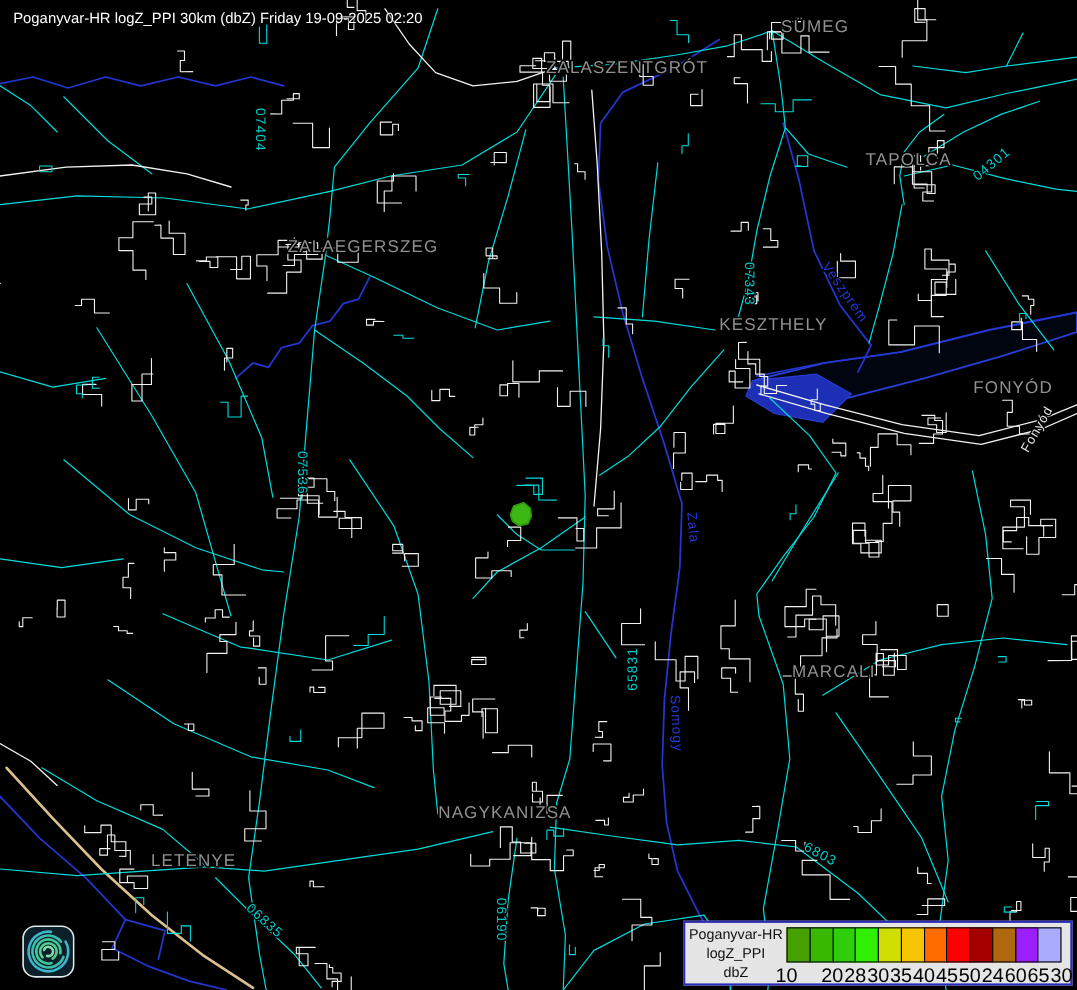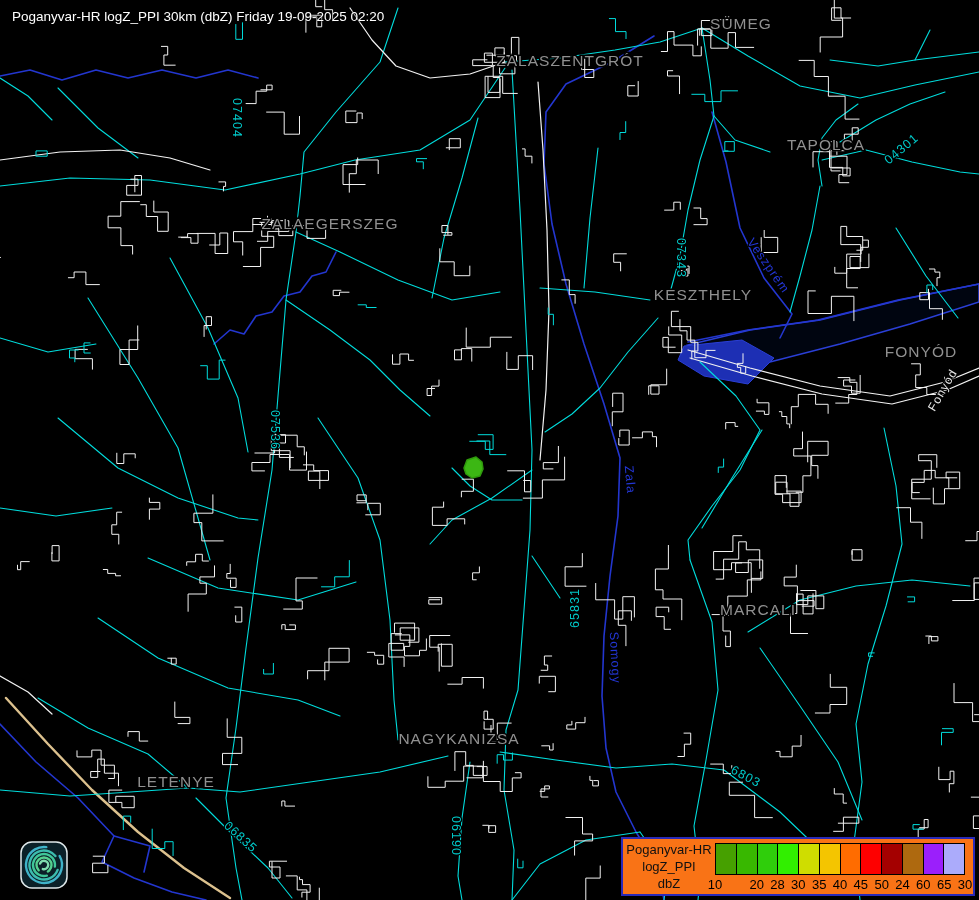--- a/index.html
+++ b/index.html
@@ -3,29 +3,29 @@
 <meta charset="utf-8">
 <style>
   html,body{margin:0;padding:0;background:#000;}
   .stage{position:relative;width:979px;height:900px;background:#000;overflow:hidden;
          font-family:"Liberation Sans",sans-serif;}
   #map-svg{position:absolute;left:0;top:0;z-index:1;}
   .title-bar{position:absolute;left:12px;top:9px;z-index:7;color:#ffffff;
              font-size:13.5px;white-space:nowrap;text-shadow:0 0 3px #000,0 0 2px #000;}
   
   .legend{position:absolute;left:621px;top:837px;width:354px;height:59px;z-index:8;
-          background:#f97316;border:2px solid #2a2ab8;box-sizing:border-box;display:flex;}
+          background:#e5e5e5;border:2px solid #2a2ab8;box-sizing:border-box;display:flex;}
   .legend-left{width:92px;padding-top:3px;text-align:center;color:#111;
                font-size:13px;line-height:1.3;}
   .legend-bar{position:relative;flex:1;margin-right:8px;}
   .legend-cells{position:absolute;left:0;right:0;top:4px;height:32px;display:flex;}
   .legend-cell{flex:1;border:1px solid #000;margin-left:-1px;}
   .legend-cell:first-child{margin-left:0;}
   .legend-ticks{position:absolute;left:0;right:0;top:38px;height:16px;
-                font-size:13px;color:#000;text-decoration:underline;}
+                font-size:18px;color:#000;text-decoration:underline;}
   .legend-tick{position:absolute;transform:translateX(-50%);top:0;}
   
   #logo{position:absolute;left:20px;top:841px;z-index:8;}
   
   text{font-family:"Liberation Sans",sans-serif;}
   .city-lbl{fill:#909090;font-size:15.5px;letter-spacing:1px;
             paint-order:stroke;stroke:#000;stroke-width:3px;}
   .road-lbl{fill:#00c9c9;font-size:12.5px;letter-spacing:1px;
             paint-order:stroke;stroke:#000;stroke-width:2.5px;}
   .county-lbl{fill:#2336d6;font-size:12.5px;letter-spacing:1px;

